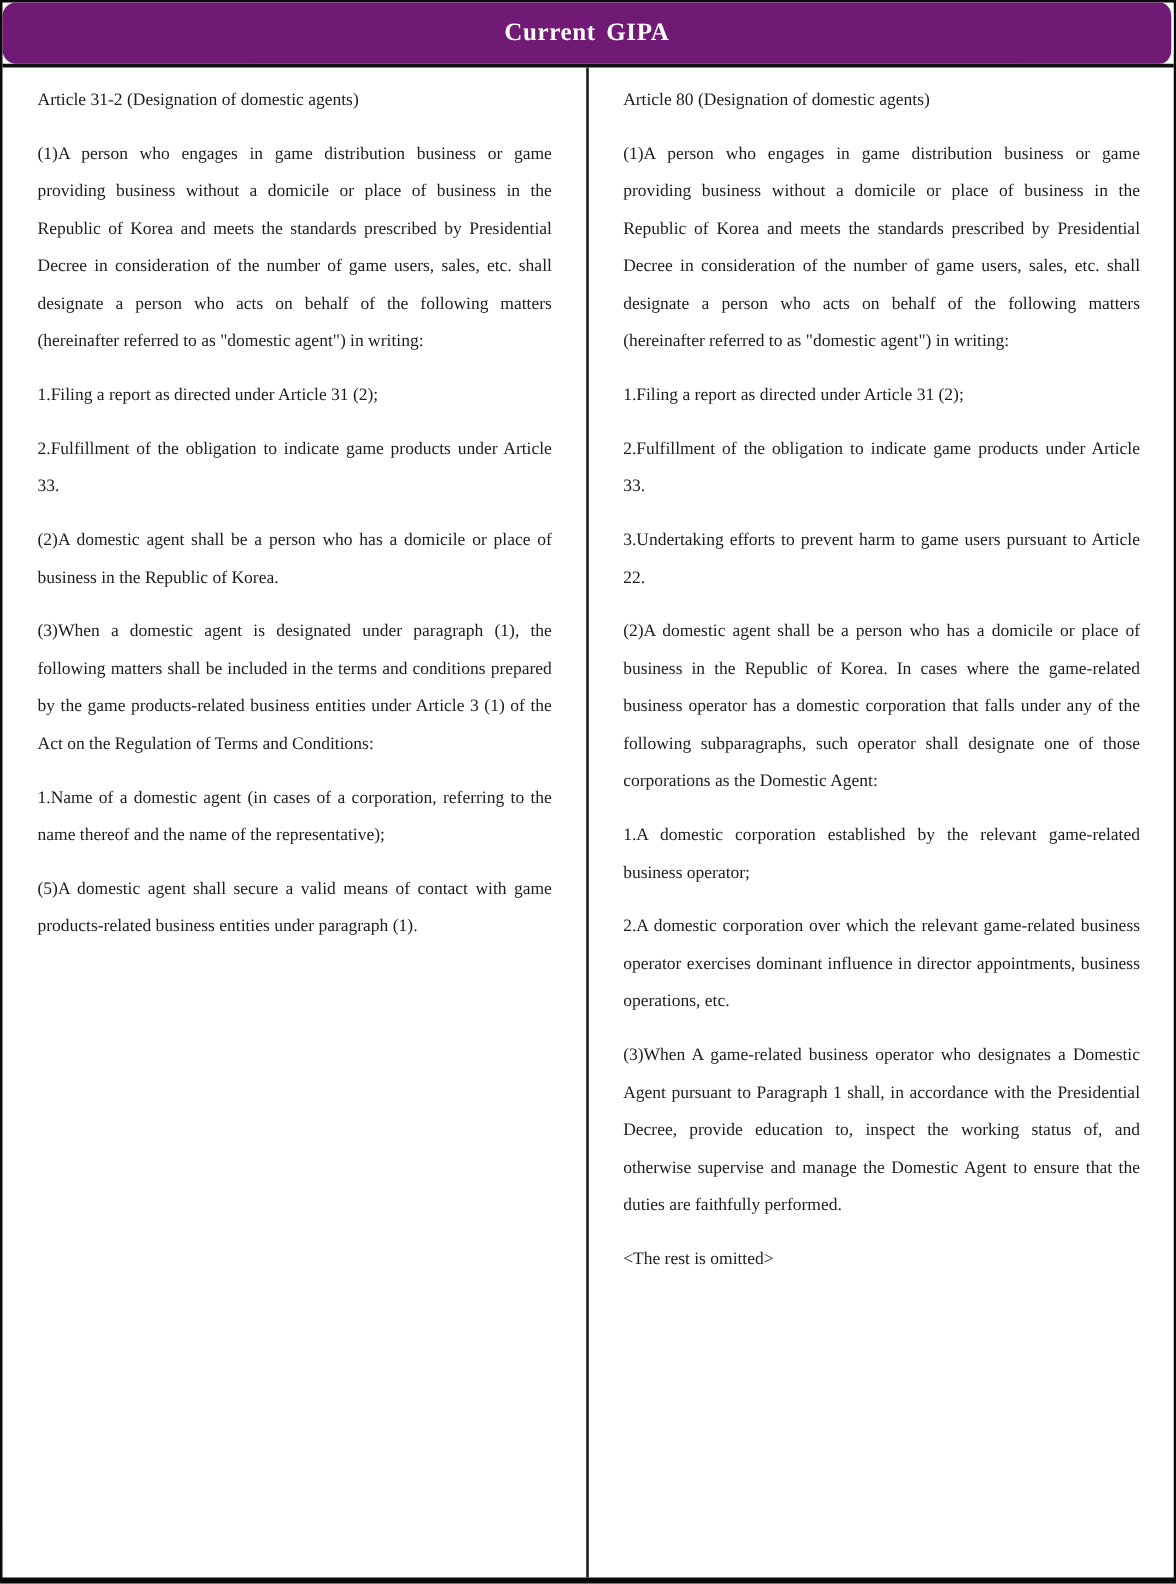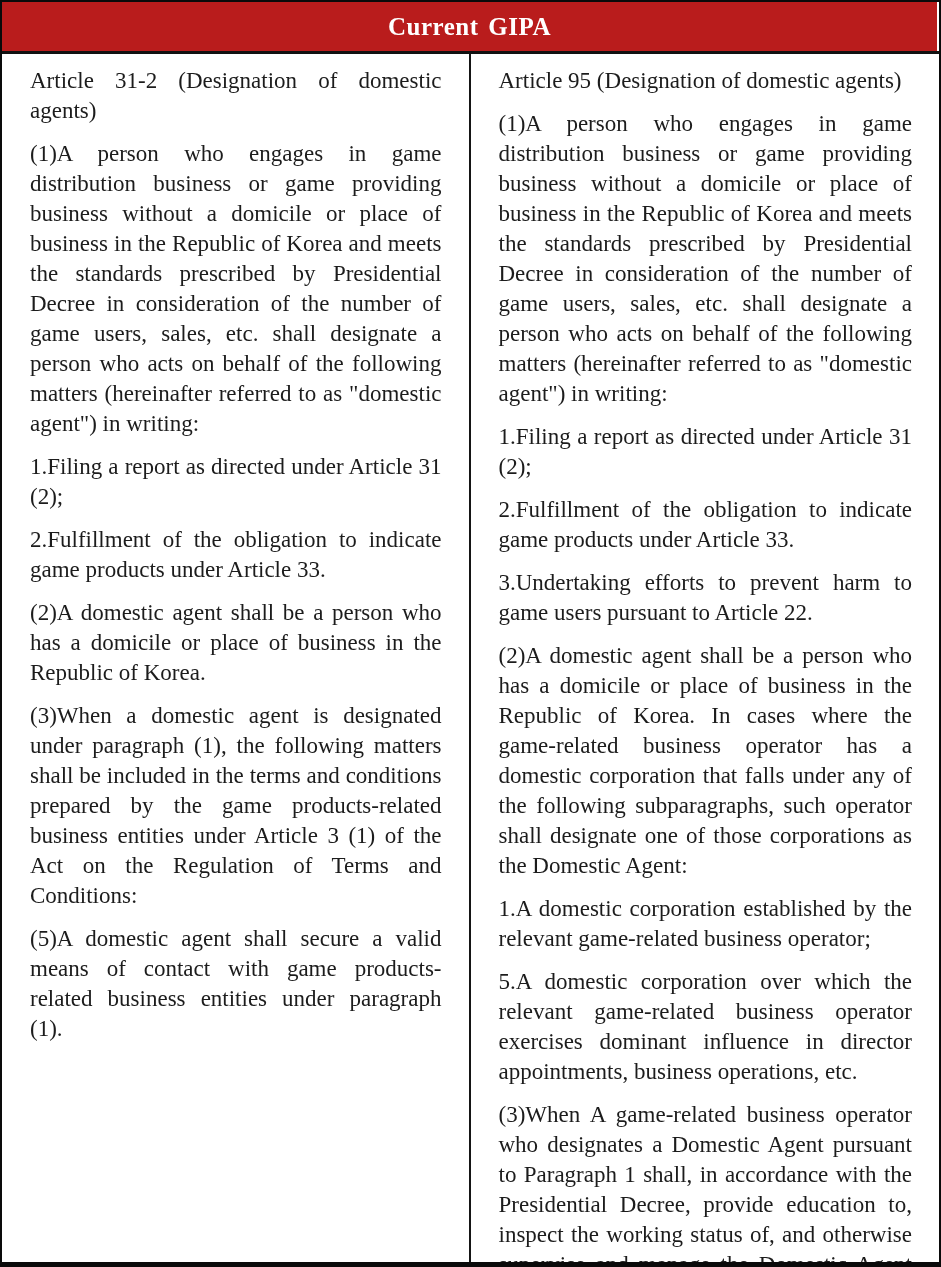--- a/index.html
+++ b/index.html
@@ -19,29 +19,30 @@
     background: #ffffff;
   }
   .header-row {
     display: flex;
     flex: 0 0 auto;
     height: 49px;
     border-bottom: 3px solid #111111;
   }
   .header-cell {
     flex: 1 1 50%;
-    background: #b91c1c;
+    background: #701a75;
     color: #ffffff;
     display: flex;
     align-items: center;
     justify-content: center;
     font-weight: bold;
-    font-size: 25px;
+    font-size: 20px;
     letter-spacing: 0.5px;
     word-spacing: 3px;
+    border-radius: 11px;
   }
   .header-cell.left {
     border-right: 2px solid #fefefe;
   }
   .body-row {
     display: flex;
     flex: 1 1 auto;
     min-height: 0;
   }
   .body-cell {
@@ -49,21 +50,21 @@
     box-sizing: border-box;
     padding: 12px 27px 8px 28px;
     overflow: hidden;
     color: #1c1c1c;
   }
   .body-cell.left {
     border-right: 2px solid #151515;
   }
   .body-cell p {
     margin: 13px 0;
-    font-size: 23px;
+    font-size: 14px;
     line-height: 30px;
     text-align: justify;
     text-justify: inter-word;
   }
   .body-cell p:first-child {
     margin-top: 0;
   }
   .underlined {
     text-underline-offset: 2px;
   }
@@ -79,30 +80,31 @@
 
   <div class="body-row">
 
     <div class="body-cell left">
       <p>Article 31-2 (Designation of domestic agents)</p>
       <p>(1)A person who engages in game distribution business or game providing business without a domicile or place of business in the Republic of Korea and meets the standards prescribed by Presidential Decree in consideration of the number of game users, sales, etc. shall designate a person who acts on behalf of the following matters (hereinafter referred to as "domestic agent") in writing:</p>
       <p>1.Filing a report as directed under Article 31 (2);</p>
       <p>2.Fulfillment of the obligation to indicate game products under Article 33.</p>
       <p>(2)A domestic agent shall be a person who has a domicile or place of business in the Republic of Korea.</p>
       <p>(3)When a domestic agent is designated under paragraph (1), the following matters shall be included in the terms and conditions prepared by the game products-related business entities under Article 3 (1) of the Act on the Regulation of Terms and Conditions:</p>
+      <p>1.Name of a domestic agent (in cases of a corporation, referring to the name thereof and the name of the representative);</p>
       <p>(5)A domestic agent shall secure a valid means of contact with game products-related business entities under paragraph (1).</p>
     </div>
 
     <div class="body-cell right">
-      <p>Article 95 (Designation of domestic agents)</p>
+      <p>Article 80 (Designation of domestic agents)</p>
       <p>(1)A person who engages in game distribution business or game providing business without a domicile or place of business in the Republic of Korea and meets the standards prescribed by Presidential Decree in consideration of the number of game users, sales, etc. shall designate a person who acts on behalf of the following matters (hereinafter referred to as "domestic agent") in writing:</p>
       <p>1.Filing a report as directed under Article 31 (2);</p>
       <p>2.Fulfillment of the obligation to indicate game products under Article 33.</p>
       <p class="underlined">3.Undertaking efforts to prevent harm to game users pursuant to Article 22.</p>
       <p>(2)A domestic agent shall be a person who has a domicile or place of business in the Republic of Korea. In cases where the game-related business operator has a domestic corporation that falls under any of the following subparagraphs, such operator shall designate one of those corporations as the Domestic Agent:</p>
       <p>1.A domestic corporation established by the relevant game-related business operator;</p>
-      <p>5.A domestic corporation over which the relevant game-related business operator exercises dominant influence in director appointments, business operations, etc.</p>
+      <p>2.A domestic corporation over which the relevant game-related business operator exercises dominant influence in director appointments, business operations, etc.</p>
       <p>(3)When A game-related business operator who designates a Domestic Agent pursuant to Paragraph 1 shall, in accordance with the Presidential Decree, provide education to, inspect the working status of, and otherwise supervise and manage the Domestic Agent to ensure that the duties are faithfully performed.</p>
       <p>&lt;The rest is omitted&gt;</p>
     </div>
 
   </div>
 </div>
 
 </body></html>

